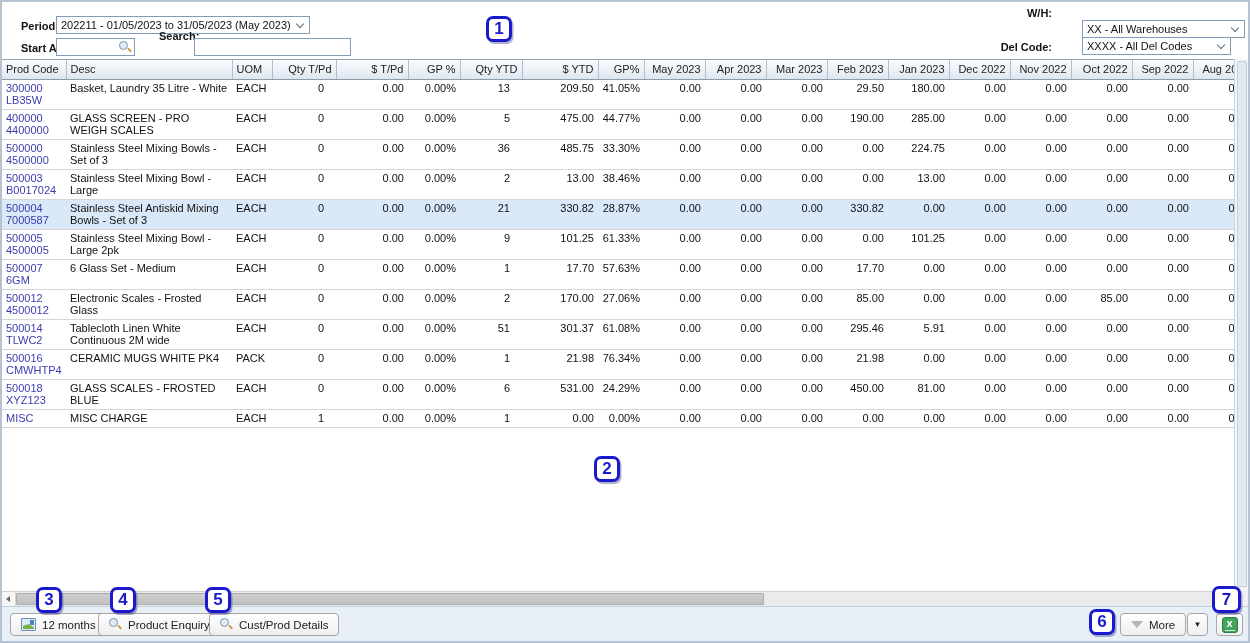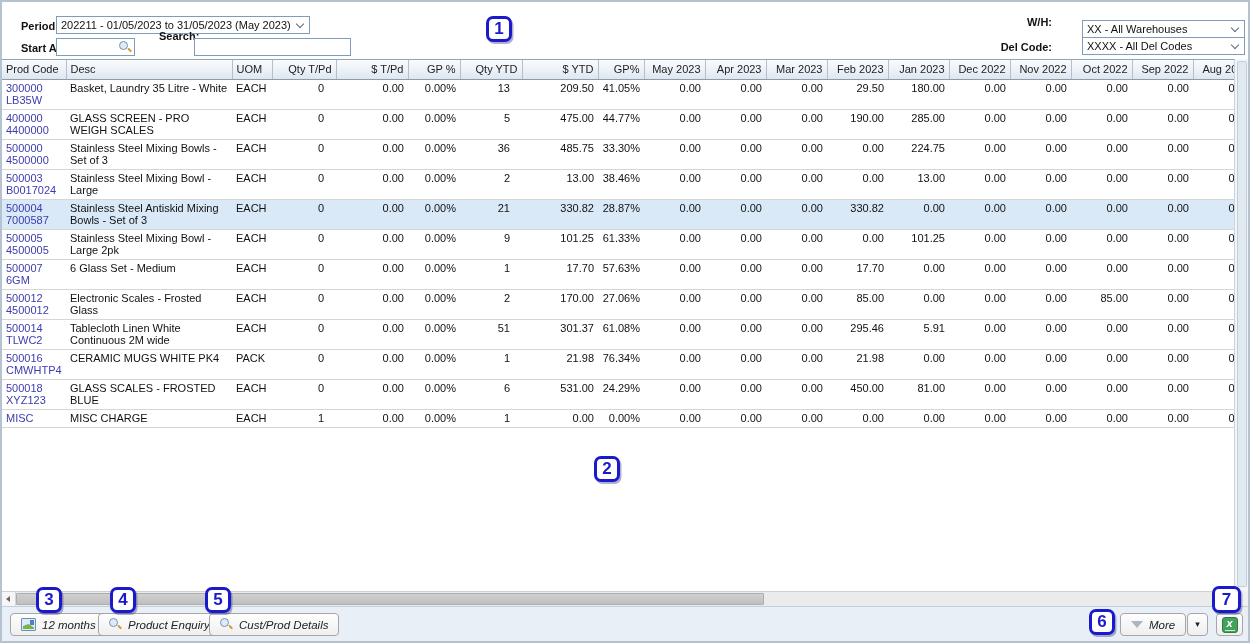--- a/index.html
+++ b/index.html
@@ -54,21 +54,21 @@
                   border-right:4.5px solid #666; }
   .hthumb { position:absolute; left:14px; top:1px; width:748px; height:12px;
             background:linear-gradient(#cfcfcf,#bfbfbf); border:1px solid #adadad; border-radius:1px; }
   .corner { position:absolute; left:1232px; top:589px; width:14px; height:15px; background:#f0f0f0; }
 
   
   .toolbar { position:absolute; left:0; top:604px; width:1246px; height:35px;
              background:#e9eff6; border-top:1px solid #c3cfdb; }
   .btn { position:absolute; top:6px; display:inline-flex; align-items:center; gap:6px; height:23px;
          padding:0 10px; background:linear-gradient(#fefefe,#efefef); border:1px solid #a6a6a6;
-         border-radius:4px; font-size:11.5px; color:#222; cursor:pointer; white-space:nowrap;font-style:italic; }
+         border-radius:4px; font-size:11.5px; color:#222; cursor:pointer; white-space:nowrap; }
   .btn .ic { flex:0 0 auto; display:inline-block; }
   .splitbtn { position:absolute; top:6px; width:21px; height:23px; background:linear-gradient(#fefefe,#efefef);
               border:1px solid #a6a6a6; border-radius:4px; text-align:center; font-size:9px; color:#222;
               line-height:21px; cursor:pointer; }
   .charticon { width:15px; height:13px; border:1px solid #6d8fb5; background:#dcebf7; position:relative; border-radius:1px; }
   .charticon .g { position:absolute; left:1px; bottom:1px; width:11px; height:5px; background:#78b34a;
                   clip-path:polygon(0 100%,0 40%,50% 0,100% 70%,100% 100%); }
   .charticon .b { position:absolute; right:1px; top:1px; width:4px; height:5px; background:#4f81c2; }
   .xlicon { width:16px; height:16px; background:#45a15b; border:1px solid #2e7d41; border-radius:3px;
             position:relative; }
@@ -103,28 +103,28 @@
     <div class="inputf" style="left:54px; top:36px; width:79px">
       <span class="mag" style="position:absolute; right:2px; top:2px">
         <span class="lens"></span>
           <span class="handle"></span>
       </span>
     </div>
 
     <span class="lbl" style="left:146px; top:28px">Search:</span>
     <div class="inputf" style="left:192px; top:36px; width:157px"></div>
 
-    <span class="lbl" style="right:196px; top:14px">W/H:</span>
+    <span class="lbl" style="right:196px; top:5px">W/H:</span>
     <div class="field" style="left:1080px; top:18px; width:163px">
       <span>XX - All Warehouses</span>
       <span class="chev"></span>
     </div>
 
     <span class="lbl" style="right:196px; top:39px">Del Code:</span>
-    <div class="field" style="left:1080px; top:35px; width:163px">
+    <div class="field" style="left:1080px; top:35px; width:149px">
       <span>XXXX - All Del Codes</span>
       <span class="chev"></span>
     </div>
   </div>
 
   <div class="grid">
     <table>
       <colgroup id="cols">
           <col style="width: 64px;">
           <col style="width: 166px;">

